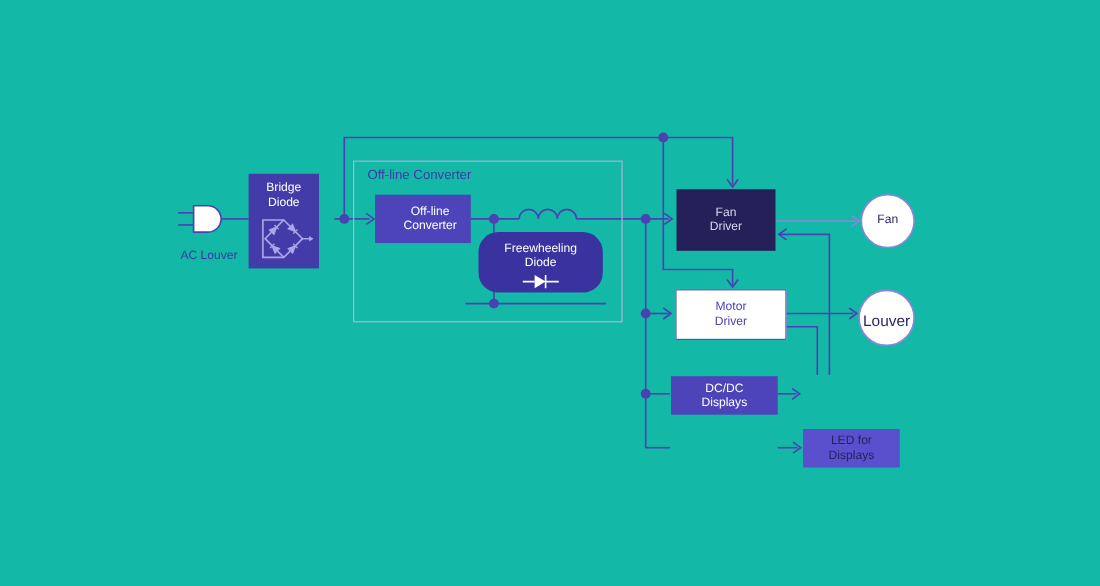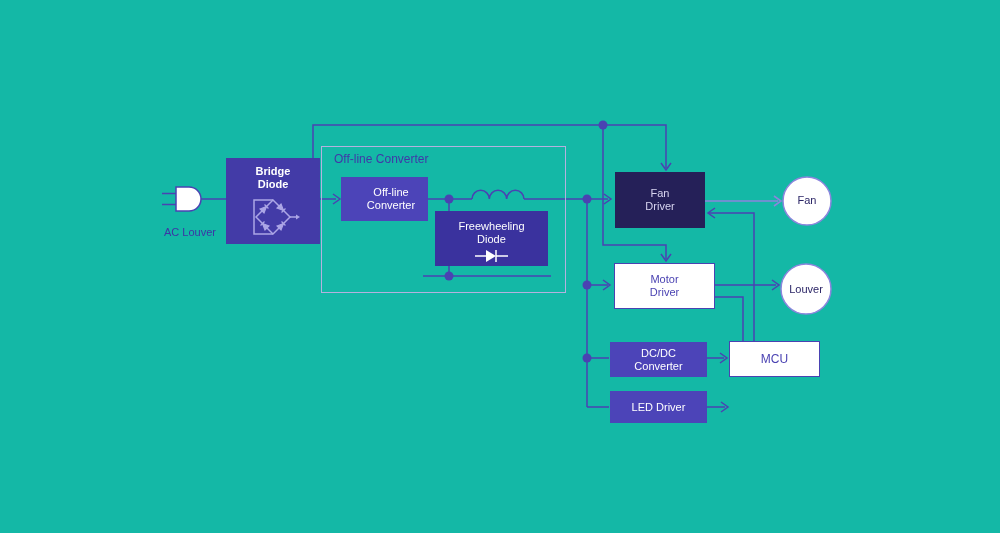--- a/index.html
+++ b/index.html
@@ -8,21 +8,21 @@
     font-family:"Liberation Sans",sans-serif;overflow:hidden;
   }
   .wires{position:absolute;left:0;top:0;z-index:1;}
   .box{
     position:absolute;z-index:2;display:flex;align-items:center;justify-content:center;
     text-align:center;font-size:11px;line-height:13px;white-space:pre-line;
     box-sizing:border-box;color:#ffffff;
   }
   .box-purple{background:#4C44B8;}
   .box-bridge{background:#433BA7;flex-direction:column;justify-content:flex-start;padding-top:7px;}
-  .box-freewheel{background:#3A329E;flex-direction:column;padding-top:6px;}
+  .box-freewheel{background:#3A329E;flex-direction:column;padding-top:6px;border-radius:18px;}
   .box-navy{background:#252058;color:#D8D5F0;}
   .box-outline{background:#ffffff;border:1.5px solid #4A42B2;color:#4A42B2;}
   .box-leddisp{background:#5A50CE;color:#20255F;}
   .group{
     position:absolute;z-index:1;border:1px solid #B5B1DF;box-sizing:border-box;background:transparent;
   }
   .group-label{
     position:absolute;left:12px;top:5px;font-size:12px;color:#4038A8;white-space:nowrap;
   }
   .floating-label{
@@ -97,21 +97,21 @@
     </g>
 
     <circle cx="807" cy="201" r="24" fill="#ffffff" stroke="#8B85DD" stroke-width="1.5"></circle>
     <circle cx="806" cy="289" r="25" fill="#ffffff" stroke="#8B85DD" stroke-width="1.5"></circle>
   </svg>
 
   <div class="group" style="left:321px;top:146px;width:245px;height:147px;">
     <div class="group-label">Off-line Converter</div>
   </div>
 
-  <div class="box box-bridge" style="left:226px;top:158px;width:94px;height:86px;font-weight:bold;">
+  <div class="box box-bridge" style="left:226px;top:158px;width:64px;height:86px;">
     <span>Bridge
 Diode</span>
     <svg class="ico" width="54" height="48" viewBox="0 0 54 48" style="margin-top:3px;">
       <g stroke="#ACA6E6" stroke-width="1.5" fill="none">
         <path d="M27,6 L44,23 L27,40 L10,23 Z"></path>
         <path d="M27,6 H8 V40 H27"></path>
         <path d="M44,23 H51"></path>
       </g>
       <g fill="#ACA6E6" stroke="#ACA6E6" stroke-width="1.2">
         <g transform="translate(18.5,14.5) rotate(-45)">
@@ -156,31 +156,29 @@
 Driver</span>
   </div>
 
   <div class="box box-outline" style="left:614px;top:263px;width:101px;height:46px;">
     <span>Motor
 Driver</span>
   </div>
 
   <div class="box box-purple" style="left:610px;top:342px;width:97px;height:35px;">
     <span>DC/DC
-Converter</span>
+Displays</span>
   </div>
 
-  <div class="box box-outline" style="left:729px;top:341px;width:91px;height:36px;font-size:12px;">
-    <span>MCU</span>
+
+
+  <div class="box box-leddisp" style="left:730px;top:390px;width:88px;height:35px;">
+    <span>LED for
+Displays</span>
   </div>
-
-  <div class="box box-purple" style="left:610px;top:391px;width:97px;height:32px;">
-    <span>LED Driver</span>
-  </div>
-
 
   <div class="floating-label" style="left:158px;top:226px;width:64px;">AC Louver</div>
 
   <div class="floating-label circle-label" style="left:783px;top:194px;width:48px;">Fan</div>
 
-  <div class="floating-label circle-label" style="left:781px;top:283px;width:50px;font-size:11px;">Louver</div>
+  <div class="floating-label circle-label" style="left:781px;top:283px;width:50px;font-size:14px;">Louver</div>
 
 </div>
 
 </body></html>

